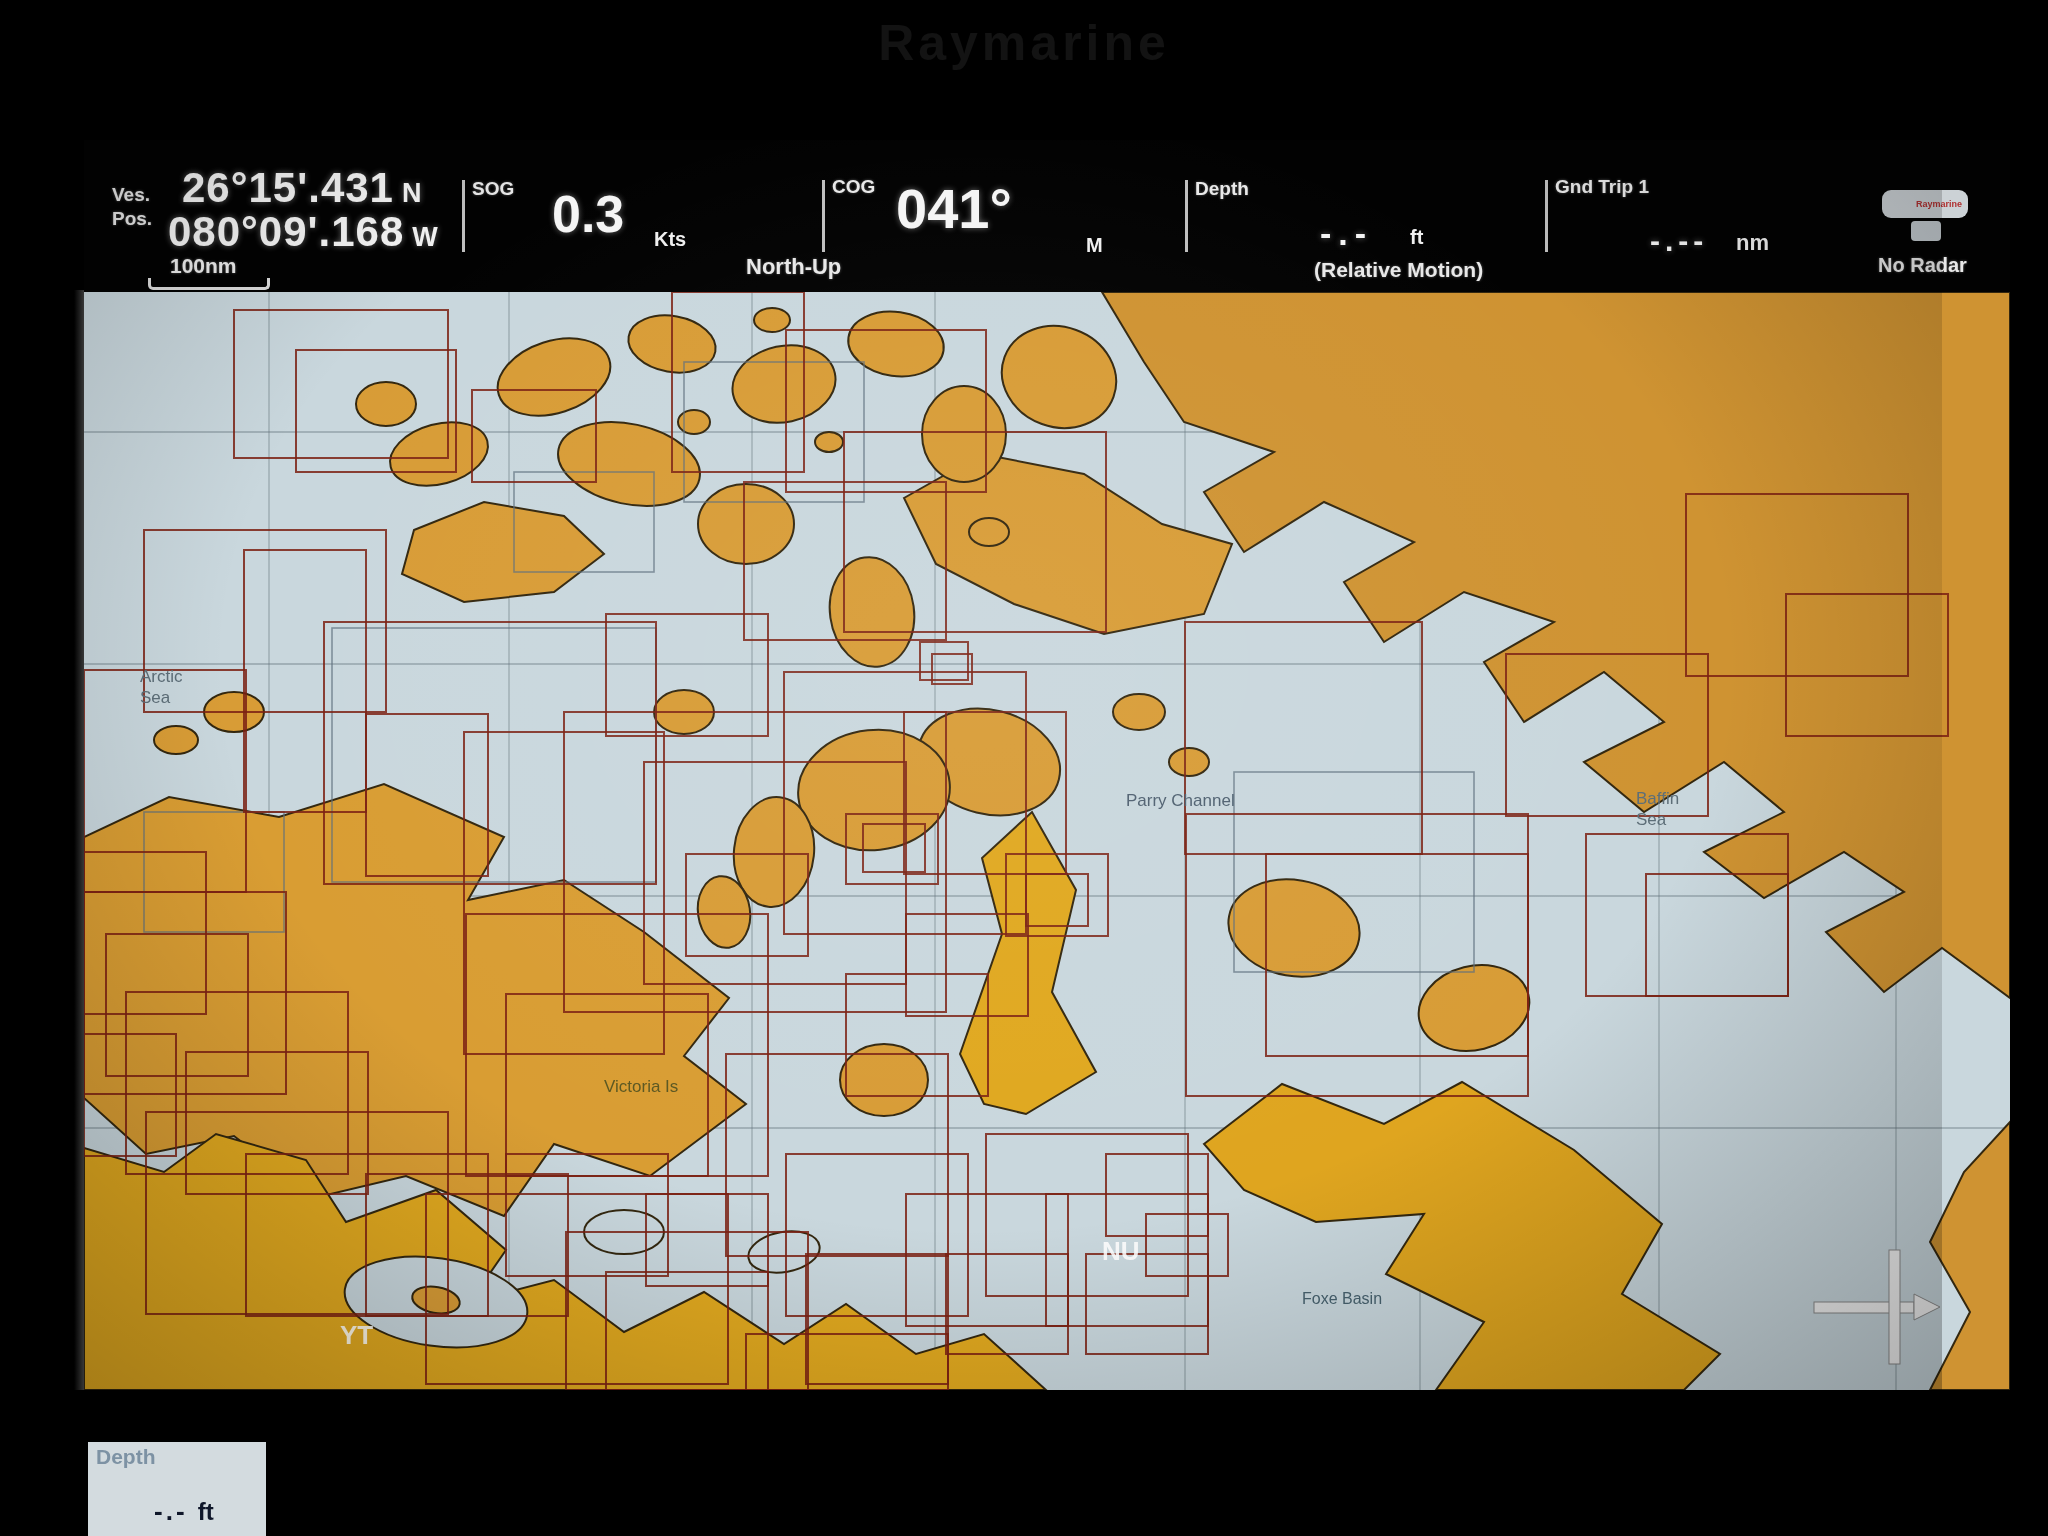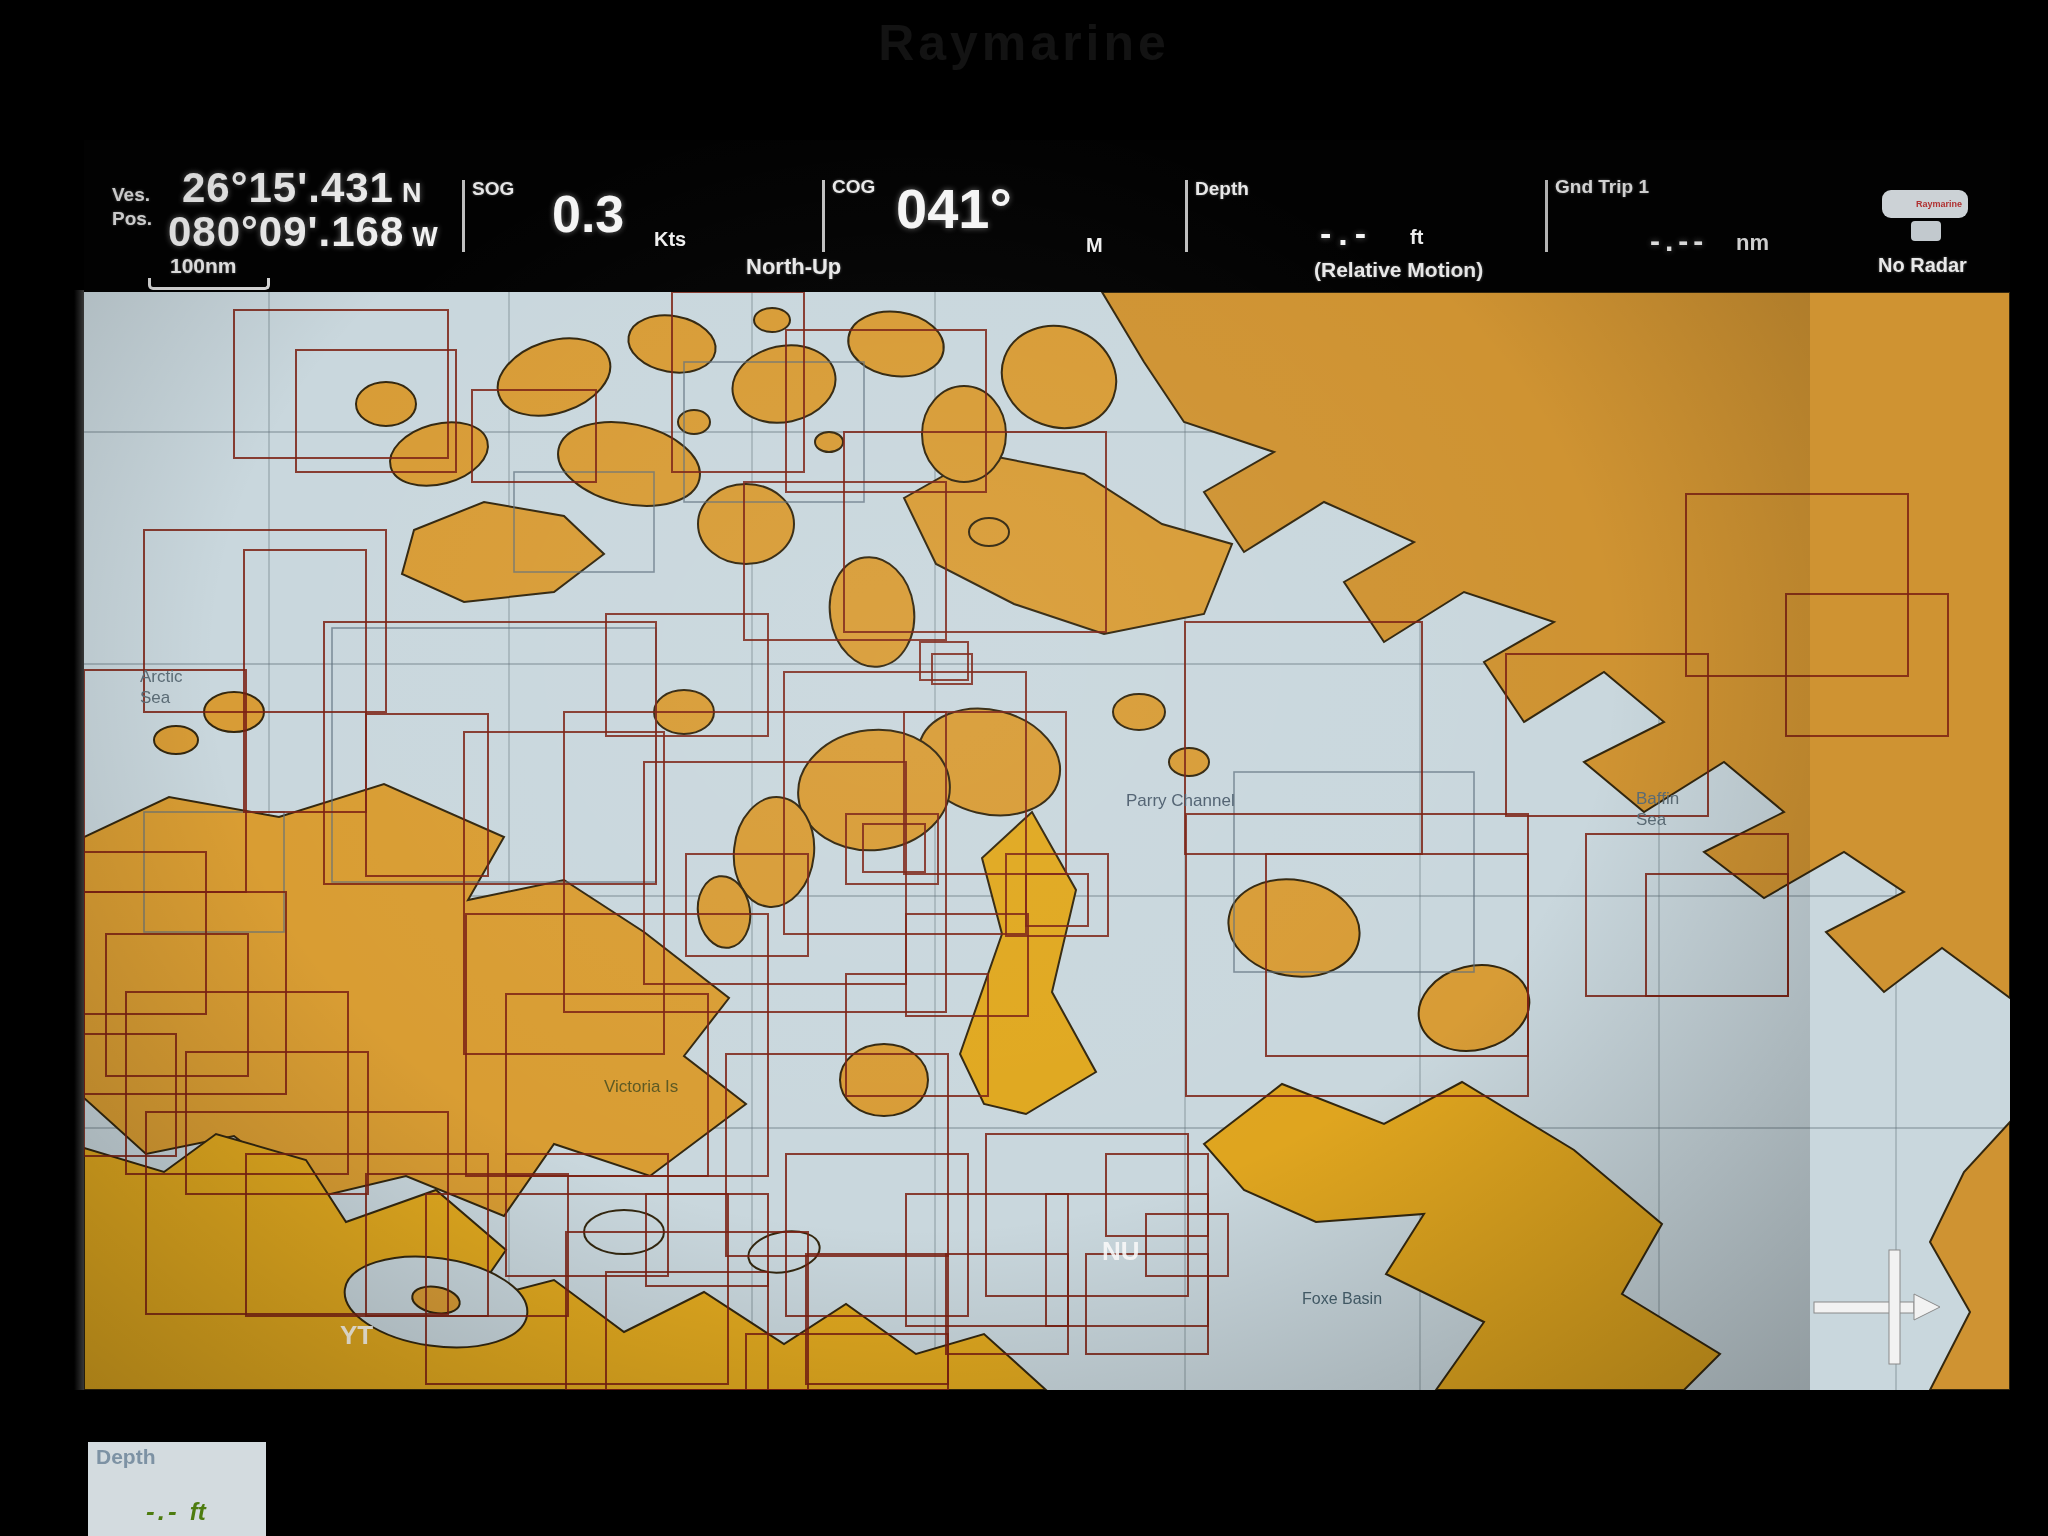--- a/index.html
+++ b/index.html
@@ -1,20 +1,20 @@
 <!DOCTYPE html>
 <html><head>
 <meta charset="utf-8">
 <style>
   html,body{margin:0;padding:0;background:#000;}
   body{width:2048px;height:1536px;position:relative;overflow:hidden;
        font-family:"Liberation Sans",sans-serif;}
   .brand-logo{position:absolute;left:0;right:0;top:14px;text-align:center;
        font-size:50px;font-weight:bold;color:#131313;letter-spacing:4px;}
-  .screen{position:absolute;left:84px;top:140px;width:1726px;height:1250px;background:#050505;}
+  .screen{position:absolute;left:84px;top:140px;width:1858px;height:1250px;background:#050505;}
   .screen::before{content:"";position:absolute;left:-10px;top:150px;bottom:0;width:10px;
        background:linear-gradient(90deg,transparent,rgba(255,255,255,.22));}
   
   .databar{position:absolute;left:0;top:0;width:1926px;height:152px;background:#020202;color:#ededed;}
   .tick{position:absolute;top:40px;width:3px;height:72px;background:#e0e0e0;opacity:.85;}
   .lbl{position:absolute;font-weight:bold;font-size:19px;color:#e9e9e9;
        text-shadow:0 0 3px rgba(255,255,255,.35);white-space:nowrap;}
   .val{position:absolute;font-weight:bold;color:#f5f5f5;white-space:nowrap;
        text-shadow:0 0 6px rgba(255,255,255,.4);}
   .unit{position:absolute;font-weight:bold;font-size:20px;color:#efefef;}
@@ -28,22 +28,22 @@
   .radar-icon{position:absolute;left:1798px;top:50px;width:88px;}
   .radar-dome{width:86px;height:28px;background:#ccd2d6;border-radius:9px;
        display:flex;align-items:center;justify-content:flex-end;padding-right:6px;box-sizing:border-box;}
   .radar-dome span{font-size:9px;font-weight:bold;color:#b03030;filter:blur(.4px);}
   .radar-base{width:30px;height:20px;background:#c2c9ce;border-radius:4px;margin:3px auto 0;}
   
   .map-wrap{position:absolute;left:0;top:152px;width:1926px;height:1098px;background:#c9d7dd;}
   .depth-panel{position:absolute;left:4px;top:1150px;width:178px;height:97px;background:#d3dbdf;
        box-shadow:0 0 6px rgba(0,0,0,.35);}
   .depth-panel .dp-label{position:absolute;left:8px;top:3px;font-size:21px;font-weight:bold;color:#7d92a4;}
-  .depth-panel .dp-value{position:absolute;left:58px;top:54px;font-size:26px;font-weight:bold;
-       color:#4d7c0f;letter-spacing:3px;font-style:italic;}
+  .depth-panel .dp-value{position:absolute;left:66px;top:54px;font-size:26px;font-weight:bold;
+       color:#0f172a;letter-spacing:3px;}
   .vignette{position:absolute;inset:0;pointer-events:none;
        background:radial-gradient(ellipse at 48% 42%,rgba(255,255,255,.06) 0%,transparent 55%,rgba(0,0,0,.28) 100%);}
 </style>
 </head>
 <body>
 
 <div class="brand-logo">Raymarine</div>
 
 <div class="screen">
 

